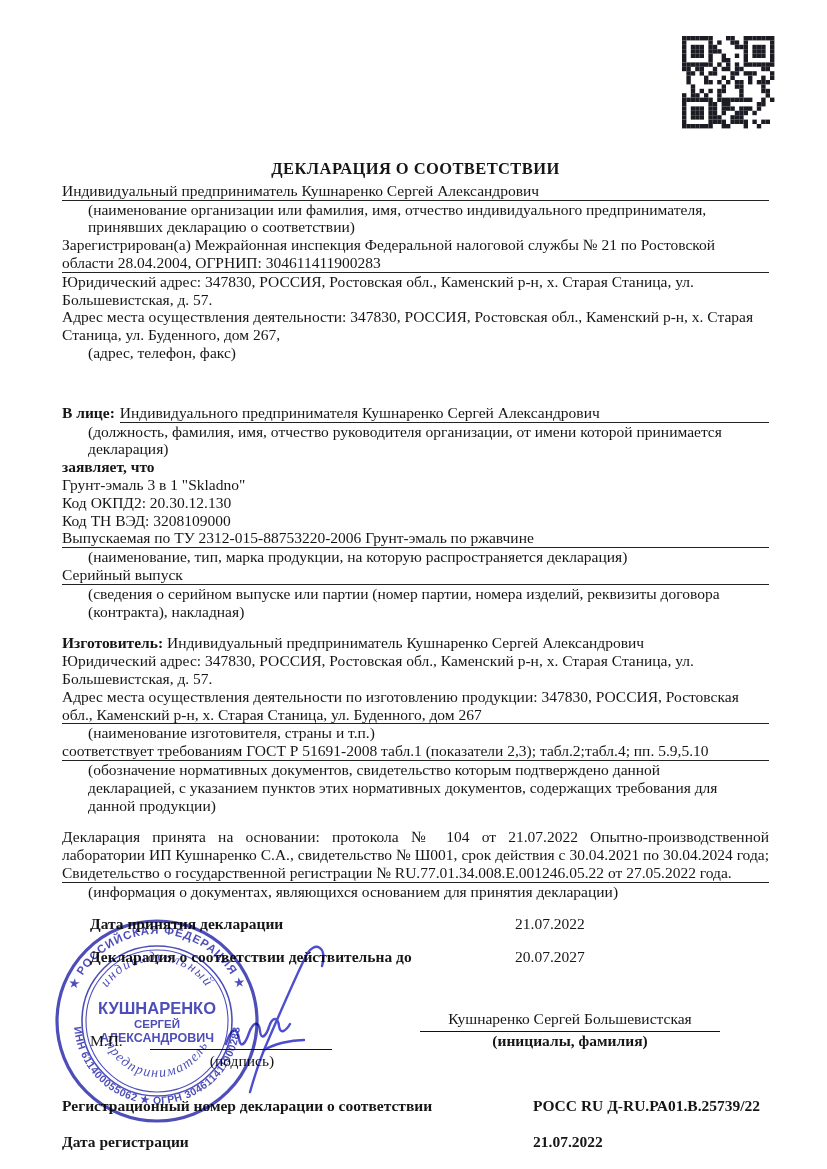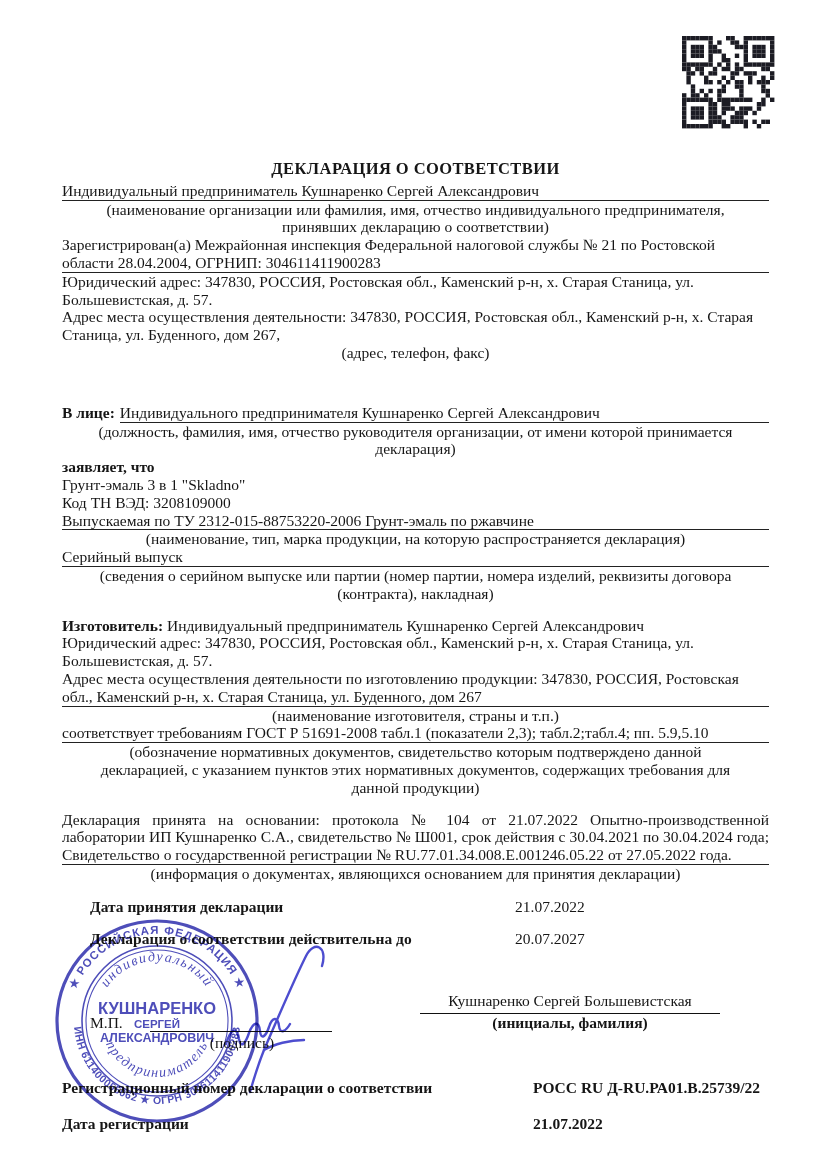--- a/index.html
+++ b/index.html
@@ -6,21 +6,21 @@
   .page {
     position:relative; width:827px; height:1169px; margin:0 auto;
     background:#ffffff; overflow:hidden;
     font-family:"Liberation Serif", serif; color:#161616;
     font-size:15.5px; line-height:17.8px;
   }
   .content { position:absolute; left:62px; top:160px; width:707px; }
   .doc-title { text-align:center; font-weight:bold; font-size:16.5px; letter-spacing:.4px; margin-bottom:4px; }
   .line { }
   .u { border-bottom:1.3px solid #222; }
-  .caption { text-align:center; padding:0 26px; }
+  .caption { padding:0 26px; }
   .b { font-weight:bold; } .gap10 { height:10px; } .gap14 { height:14px; }
   .flexline { display:flex;margin-top:32px; }
   .flexline .lab { font-weight:bold; white-space:nowrap; margin-right:5px; }
   .flexline .val { flex:1; border-bottom:1.3px solid #222; }
   .email { text-decoration:underline; }
   .justify { text-align:justify; }
   .frow { display:flex; margin-top:15px; }
   .frow .flbl { font-weight:bold; margin-left:28px; width:425px; flex:none; }
   .frow2 .flbl { margin-left:0; width:471px; }
   .sig-area { position:relative; height:102px; margin-top:14px; }
@@ -281,20 +281,21 @@
 
     <div class="gap10"></div>
     <div class="flexline">
       <span class="lab">В лице:</span>
       <span class="val">Индивидуального предпринимателя Кушнаренко Сергей Александрович</span>
     </div>
     <div class="caption">(должность, фамилия, имя, отчество руководителя организации, от имени которой принимается декларация)</div>
 
     <div class="line b">заявляет, что</div>
     <div class="line">Грунт-эмаль 3 в 1 "Skladno"</div>
+    <div class="line">Код ОКПД2: 20.30.12.130</div>
     <div class="line">Код ТН ВЭД: 3208109000</div>
     <div class="line u">Выпускаемая по ТУ 2312-015-88753220-2006 Грунт-эмаль по ржавчине</div>
     <div class="caption">(наименование, тип, марка продукции, на которую распространяется декларация)</div>
     <div class="line u">Серийный выпуск</div>
     <div class="caption">(сведения о серийном выпуске или партии (номер партии, номера изделий, реквизиты договора (контракта), накладная)</div>
 
     <div class="gap14"></div>
     <div class="line"><span class="b">Изготовитель:</span> <span>Индивидуальный предприниматель Кушнаренко Сергей Александрович</span></div>
     <div class="line">Юридический адрес: 347830, РОССИЯ, Ростовская обл., Каменский р-н, х. Старая Станица, ул. Большевистская, д. 57.</div>
     <div class="line u">Адрес места осуществления деятельности по изготовлению продукции: 347830, РОССИЯ, Ростовская обл., Каменский р-н, х. Старая Станица, ул. Буденного, дом 267</div>

